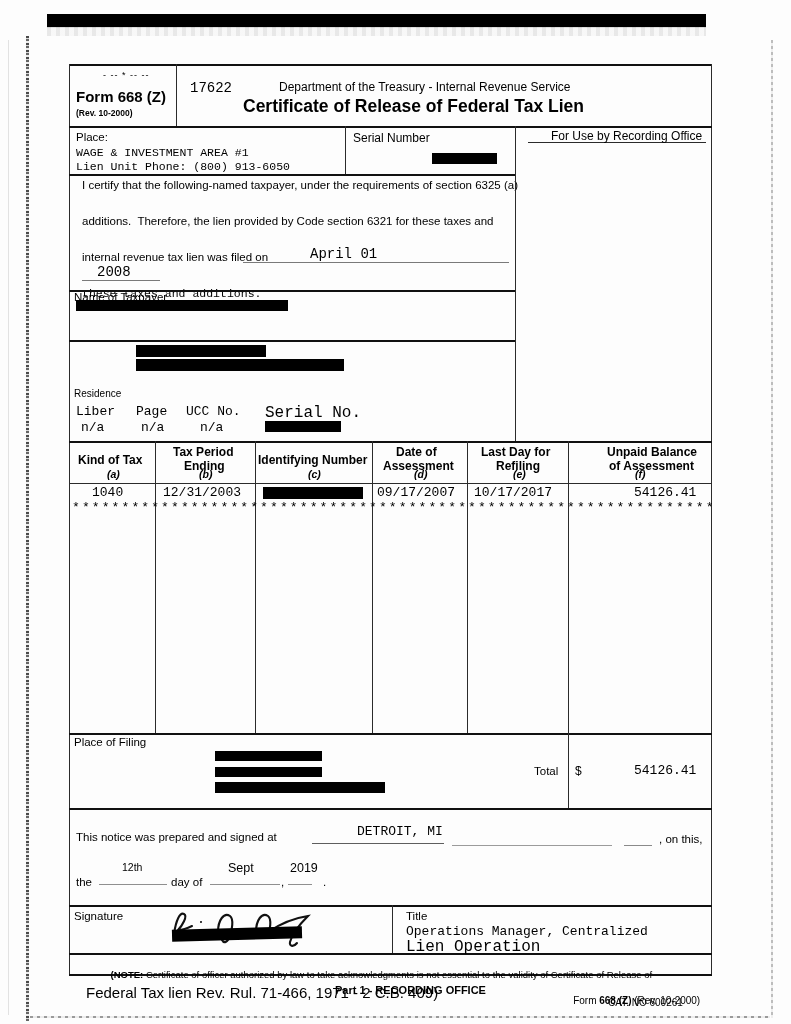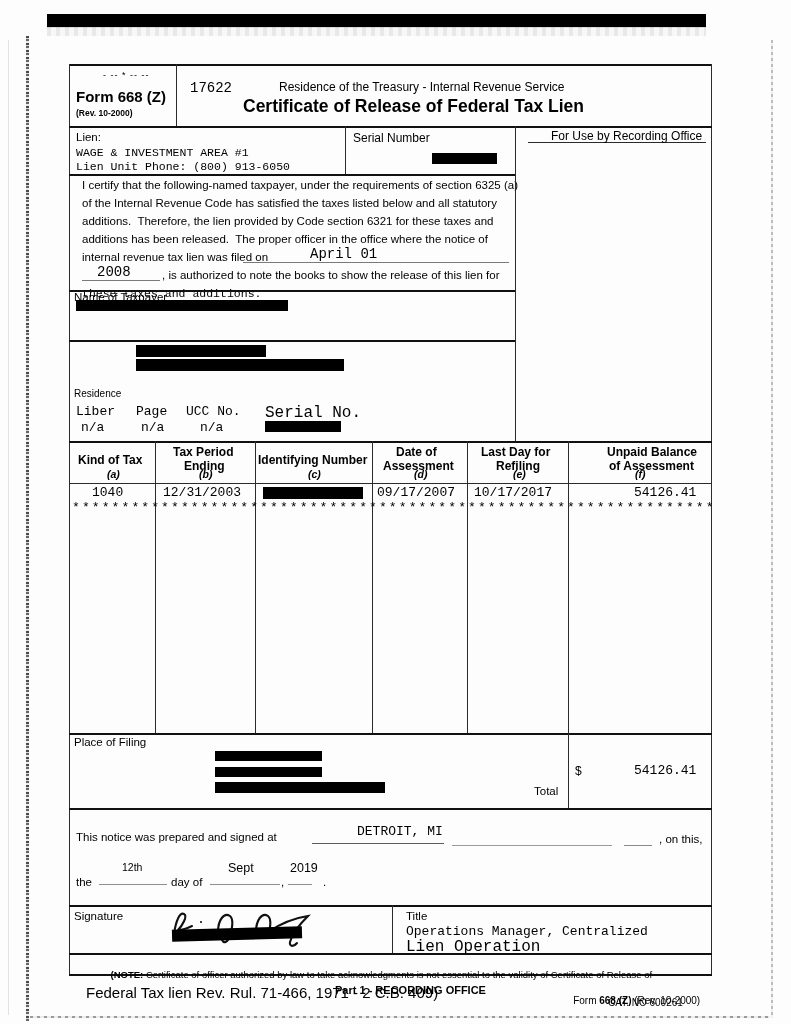--- a/index.html
+++ b/index.html
@@ -57,48 +57,45 @@
   <div class="ln v" style="left:711px;top:64px;height:911px;"></div>
   <div class="ln h2" style="left:69px;top:974px;width:643px;"></div>
 
   <div class="ln v" style="left:176px;top:64px;height:62px;"></div>
   <div class="ln h2" style="left:69px;top:126px;width:643px;"></div>
 
   <div class="tx sans" style="left:103px;top:70px;font-size:9px;letter-spacing:1px;">- -- * -- --</div>
   <div class="tx sans b" style="left:76px;top:88px;font-size:15px;">Form 668 (Z)</div>
   <div class="tx sans b" style="left:76px;top:108px;font-size:8.5px;">(Rev. 10-2000)</div>
   <div class="tx mono" style="left:190px;top:80px;font-size:14px;">17622</div>
-  <div class="tx sans" style="left:279px;top:80px;font-size:12px;">Residence of the Treasury - Internal Revenue Service</div>
+  <div class="tx sans" style="left:279px;top:80px;font-size:12px;">Department of the Treasury - Internal Revenue Service</div>
   <div class="tx sans b" style="left:243px;top:96px;font-size:17.5px;">Certificate of Release of Federal Tax Lien</div>
 
   <div class="ln v" style="left:345px;top:126px;height:48px;"></div>
   <div class="ln v" style="left:515px;top:126px;height:48px;"></div>
   <div class="ln h2" style="left:69px;top:174px;width:446px;"></div>
   <div class="ln h" style="left:528px;top:142px;width:178px;"></div>
 
-  <div class="tx sans" style="left:76px;top:131px;font-size:11.5px;">Lien:</div>
+  <div class="tx sans" style="left:76px;top:131px;font-size:11.5px;">Place:</div>
   <div class="tx mono" style="left:76px;top:146px;font-size:11.5px;">WAGE &amp; INVESTMENT AREA #1</div>
   <div class="tx mono" style="left:76px;top:160px;font-size:11.5px;">Lien Unit Phone: (800) 913-6050</div>
 
   <div class="tx sans" style="left:353px;top:131px;font-size:12px;">Serial Number</div>
   <div class="redact" style="left:432px;top:153px;width:65px;height:11px;"></div>
 
   <div class="tx sans" style="left:551px;top:129px;font-size:12px;">For Use by Recording Office</div>
 
   <div class="tx sans" style="left:82px;top:179px;font-size:11.5px;">I certify that the following-named taxpayer, under the requirements of section 6325 (a)</div>
-  <div class="tx sans" style="left:82px;top:197px;font-size:11.5px;">of the Internal Revenue Code has satisfied the taxes listed below and all statutory</div>
   <div class="tx sans" style="left:82px;top:215px;font-size:11.5px;">additions.  Therefore, the lien provided by Code section 6321 for these taxes and</div>
-  <div class="tx sans" style="left:82px;top:233px;font-size:11.5px;">additions has been released.  The proper officer in the office where the notice of</div>
   <div class="tx sans" style="left:82px;top:251px;font-size:11.5px;">internal revenue tax lien was filed on</div>
   <div class="tx mono" style="left:310px;top:246px;font-size:14px;">April 01</div>
   <div class="ln h" style="left:243px;top:262px;width:266px;background:#7a7a7a;"></div>
 
   <div class="tx mono" style="left:97px;top:264px;font-size:14px;">2008</div>
   <div class="ln h" style="left:82px;top:280px;width:78px;background:#7a7a7a;"></div>
-  <div class="tx sans" style="left:162px;top:269px;font-size:11.5px;">, is authorized to note the books to show the release of this lien for</div>
   <div class="tx sans" style="left:82px;top:287px;font-size:11.5px;font-family:Liberation Mono, monospace;">these taxes and additions.</div>
 
   <div class="ln h2" style="left:69px;top:290px;width:446px;"></div>
   <div class="ln v" style="left:515px;top:174px;height:268px;"></div>
 
   <div class="tx sans" style="left:74px;top:291px;font-size:11.5px;">Name of Taxpayer</div>
   <div class="redact" style="left:76px;top:300px;width:212px;height:11px;"></div>
   <div class="ln h2" style="left:69px;top:340px;width:446px;"></div>
 
   <div class="tx sans" style="left:74px;top:344px;font-size:10px;margin-top:44px;">Residence</div>
@@ -154,21 +151,21 @@
   <div class="tx mono" style="left:634px;top:485px;font-size:13px;">54126.41</div>
 
   <div class="tx mono" style="left:72px;top:500px;font-size:13px;letter-spacing:2.1px;overflow:hidden;width:640px;">********************************************************************************</div>
 
   <div class="ln h2" style="left:69px;top:733px;width:643px;"></div>
   <div class="tx sans" style="left:74px;top:736px;font-size:11.5px;">Place of Filing</div>
   <div class="redact" style="left:215px;top:751px;width:107px;height:10px;"></div>
   <div class="redact" style="left:215px;top:767px;width:107px;height:10px;"></div>
   <div class="redact" style="left:215px;top:782px;width:170px;height:11px;"></div>
 
-  <div class="tx sans" style="left:534px;top:765px;font-size:11.5px;margin-top:20px;">Total</div>
+  <div class="tx sans" style="left:534px;top:765px;font-size:11.5px;">Total</div>
   <div class="ln v" style="left:568px;top:733px;height:75px;"></div>
   <div class="tx sans" style="left:575px;top:764px;font-size:12px;">$</div>
   <div class="tx mono" style="left:634px;top:763px;font-size:13px;">54126.41</div>
   <div class="ln h2" style="left:69px;top:808px;width:643px;"></div>
 
   <div class="tx sans" style="left:76px;top:831px;font-size:11.5px;">This notice was prepared and signed at</div>
   <div class="tx mono" style="left:357px;top:824px;font-size:13px;">DETROIT, MI</div>
   <div class="ln h" style="left:312px;top:843px;width:132px;background:#5e5e5e;"></div>
   <div class="ln h" style="left:452px;top:845px;width:160px;background:#9b9b9b;"></div>
   <div class="ln h" style="left:624px;top:845px;width:28px;background:#8a8a8a;"></div>

